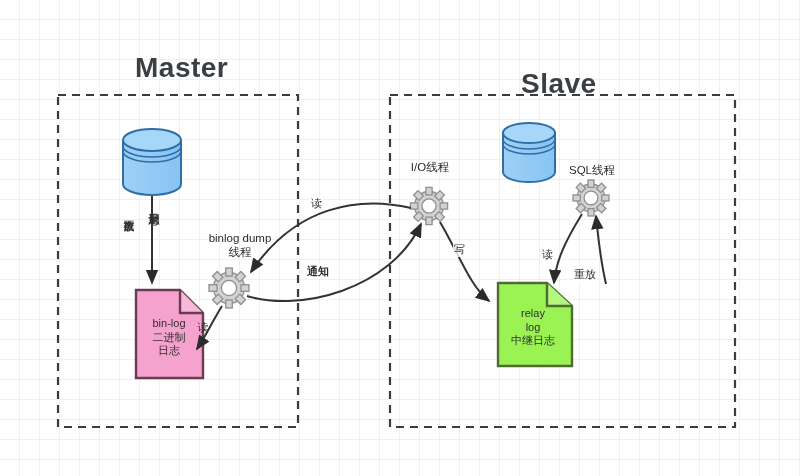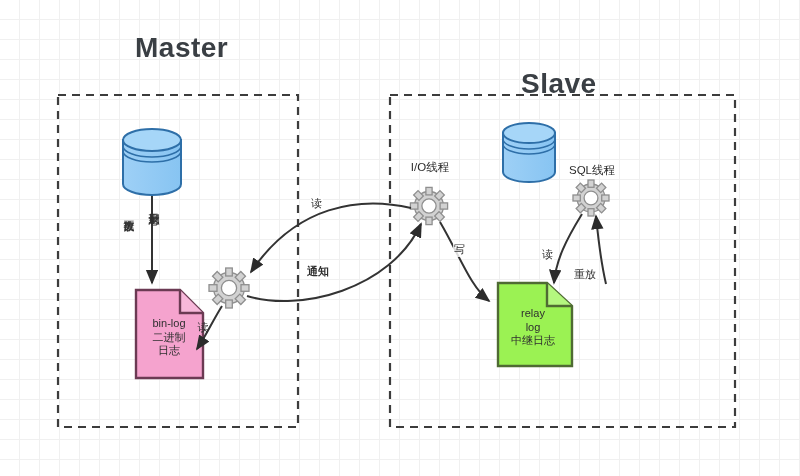--- a/index.html
+++ b/index.html
@@ -31,21 +31,21 @@
     height: 476px;
   }
   .zone-title {
     position: absolute;
     font-size: 28px;
     font-weight: bold;
     color: #3a3f44;
     letter-spacing: 0.5px;
     white-space: nowrap;
   }
-  #master-title { left: 135px; top: 32px; }
+  #master-title { left: 135px; top: 52px; }
   #slave-title  { left: 521px; top: 40px; margin-top: 28px; }
 
   .node-label {
     position: absolute;
     font-size: 11.5px;
     font-weight: normal;
     color: #2b2b2b;
     text-align: center;
     line-height: 14px;
     white-space: pre-line;
@@ -191,20 +191,22 @@
     <path d="M440,222 C460,256 470,286 489,301" fill="none" stroke="#333333" stroke-width="2" marker-end="url(#arrowhead-thick)"></path>
 
     <path d="M582,214 C566,240 556,260 554,283" fill="none" stroke="#333333" stroke-width="2" marker-end="url(#arrowhead-thick)"></path>
 
     <path d="M606,284 C600,258 598,236 596,216" fill="none" stroke="#333333" stroke-width="2" marker-end="url(#arrowhead-thick)"></path>
   </svg>
 
   <div class="zone-title" id="master-title">Master</div>
   <div class="zone-title" id="slave-title">Slave</div>
 
+  <div class="node-label" id="binlog-dump-label">binlog dump
+线程</div>
   <div class="node-label" id="io-thread-label">I/O线程</div>
   <div class="node-label" id="sql-thread-label">SQL线程</div>
 
   <div class="doc-text" id="binlog-doc-text">bin-log
 二进制
 日志</div>
   <div class="doc-text" id="relay-doc-text">relay
 log
 中继日志</div>
 

